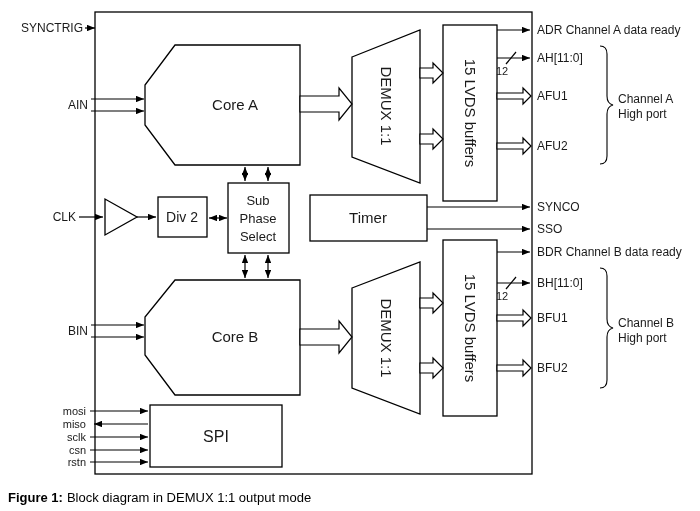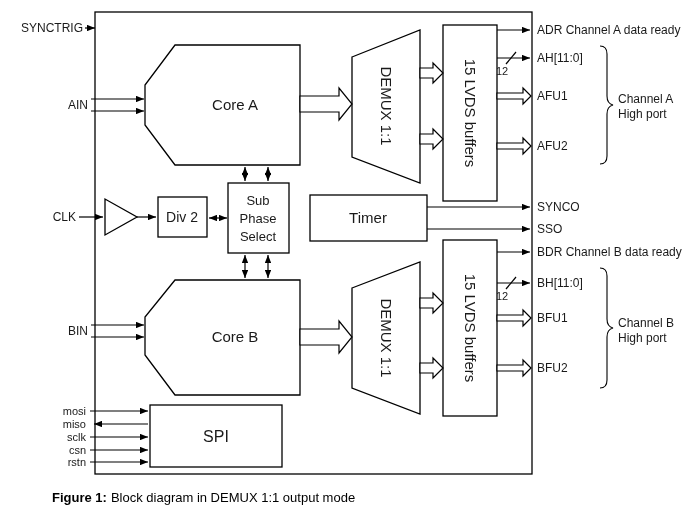--- a/index.html
+++ b/index.html
@@ -9,21 +9,21 @@
   .wire{stroke:#000;stroke-width:1.2;fill:none;}
   .holo{fill:#fff;stroke:#000;stroke-width:1.2;}
   .brace{stroke:#000;stroke-width:1.1;fill:none;}
   .t-io{font-size:12px;}
   .t-pin{font-size:11px;}
   .t-blk{font-size:15px;}
   .t-blk-lg{font-size:16px;}
   .t-blk-md{font-size:14px;}
   .t-blk-sm{font-size:13px;}
   .t-bus{font-size:11px;}
-  .caption{padding:4px 0 0 8px;font-size:13px;margin-left:44px;}
+  .caption{padding:4px 0 0 8px;font-size:13px;}
   .caption .b{font-weight:bold;}
   .caption span + span{margin-left:4px;}
 </style>
 </head>
 <body>
 
 
 
 <svg width="700" height="482" viewBox="0 0 700 482">
   <defs>

